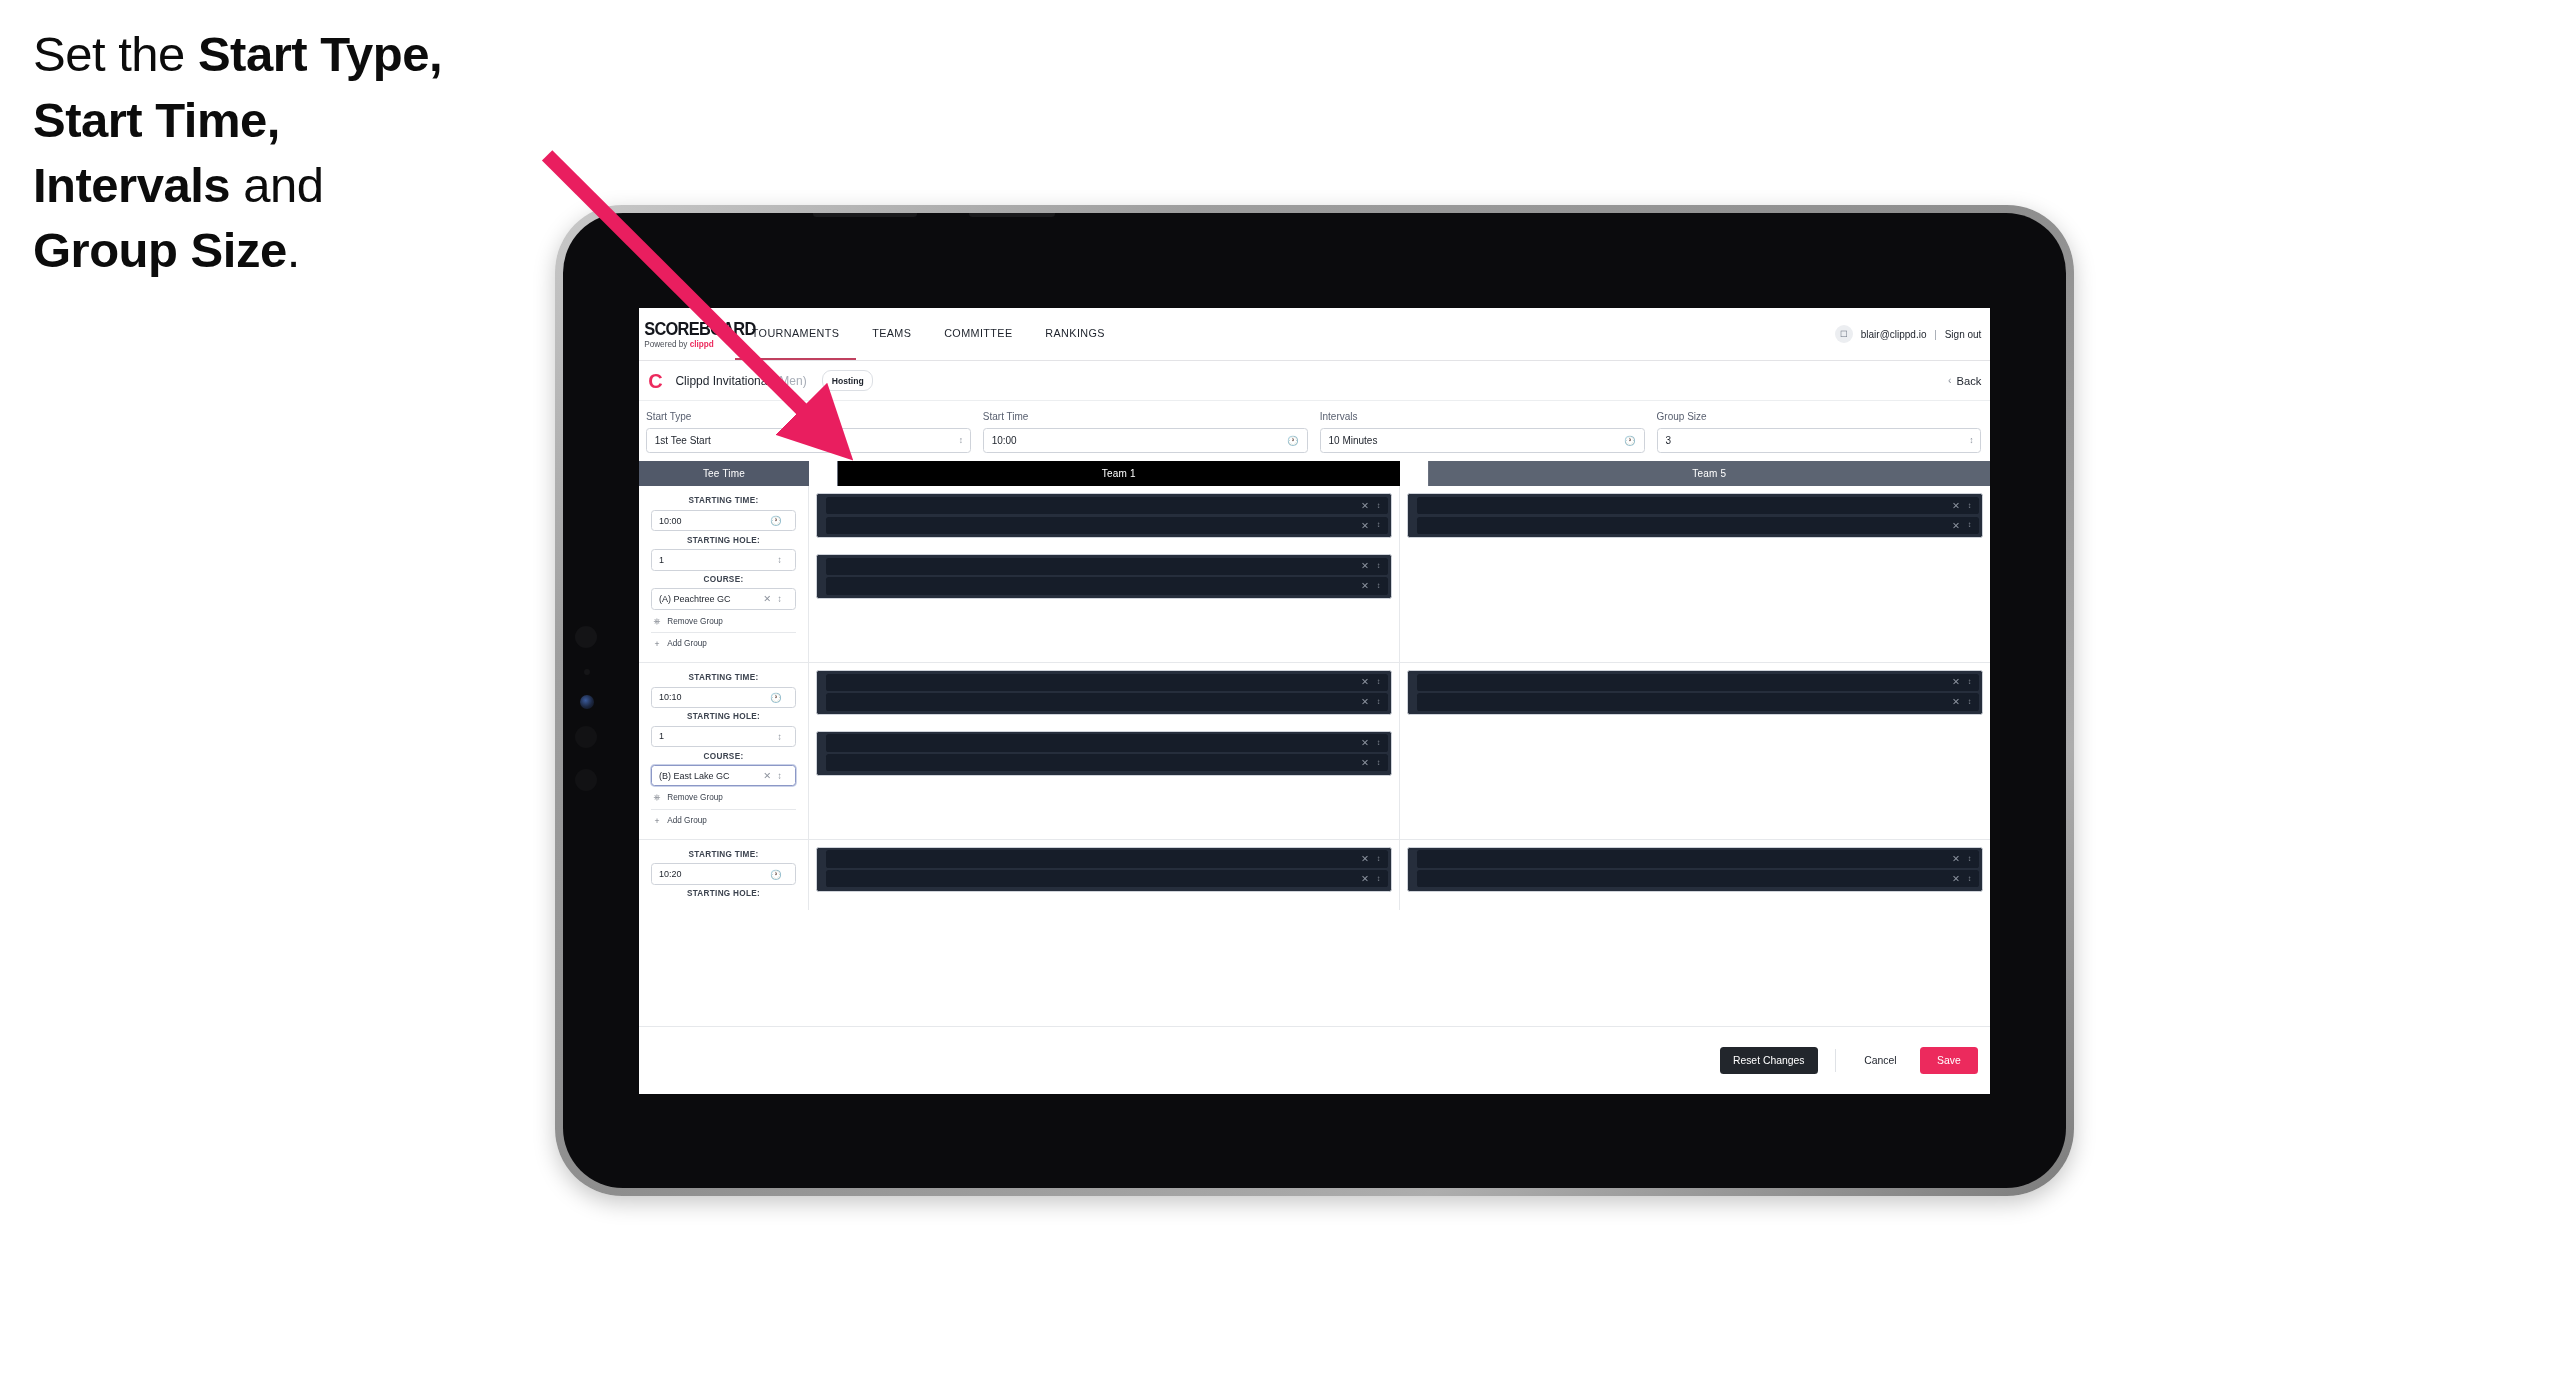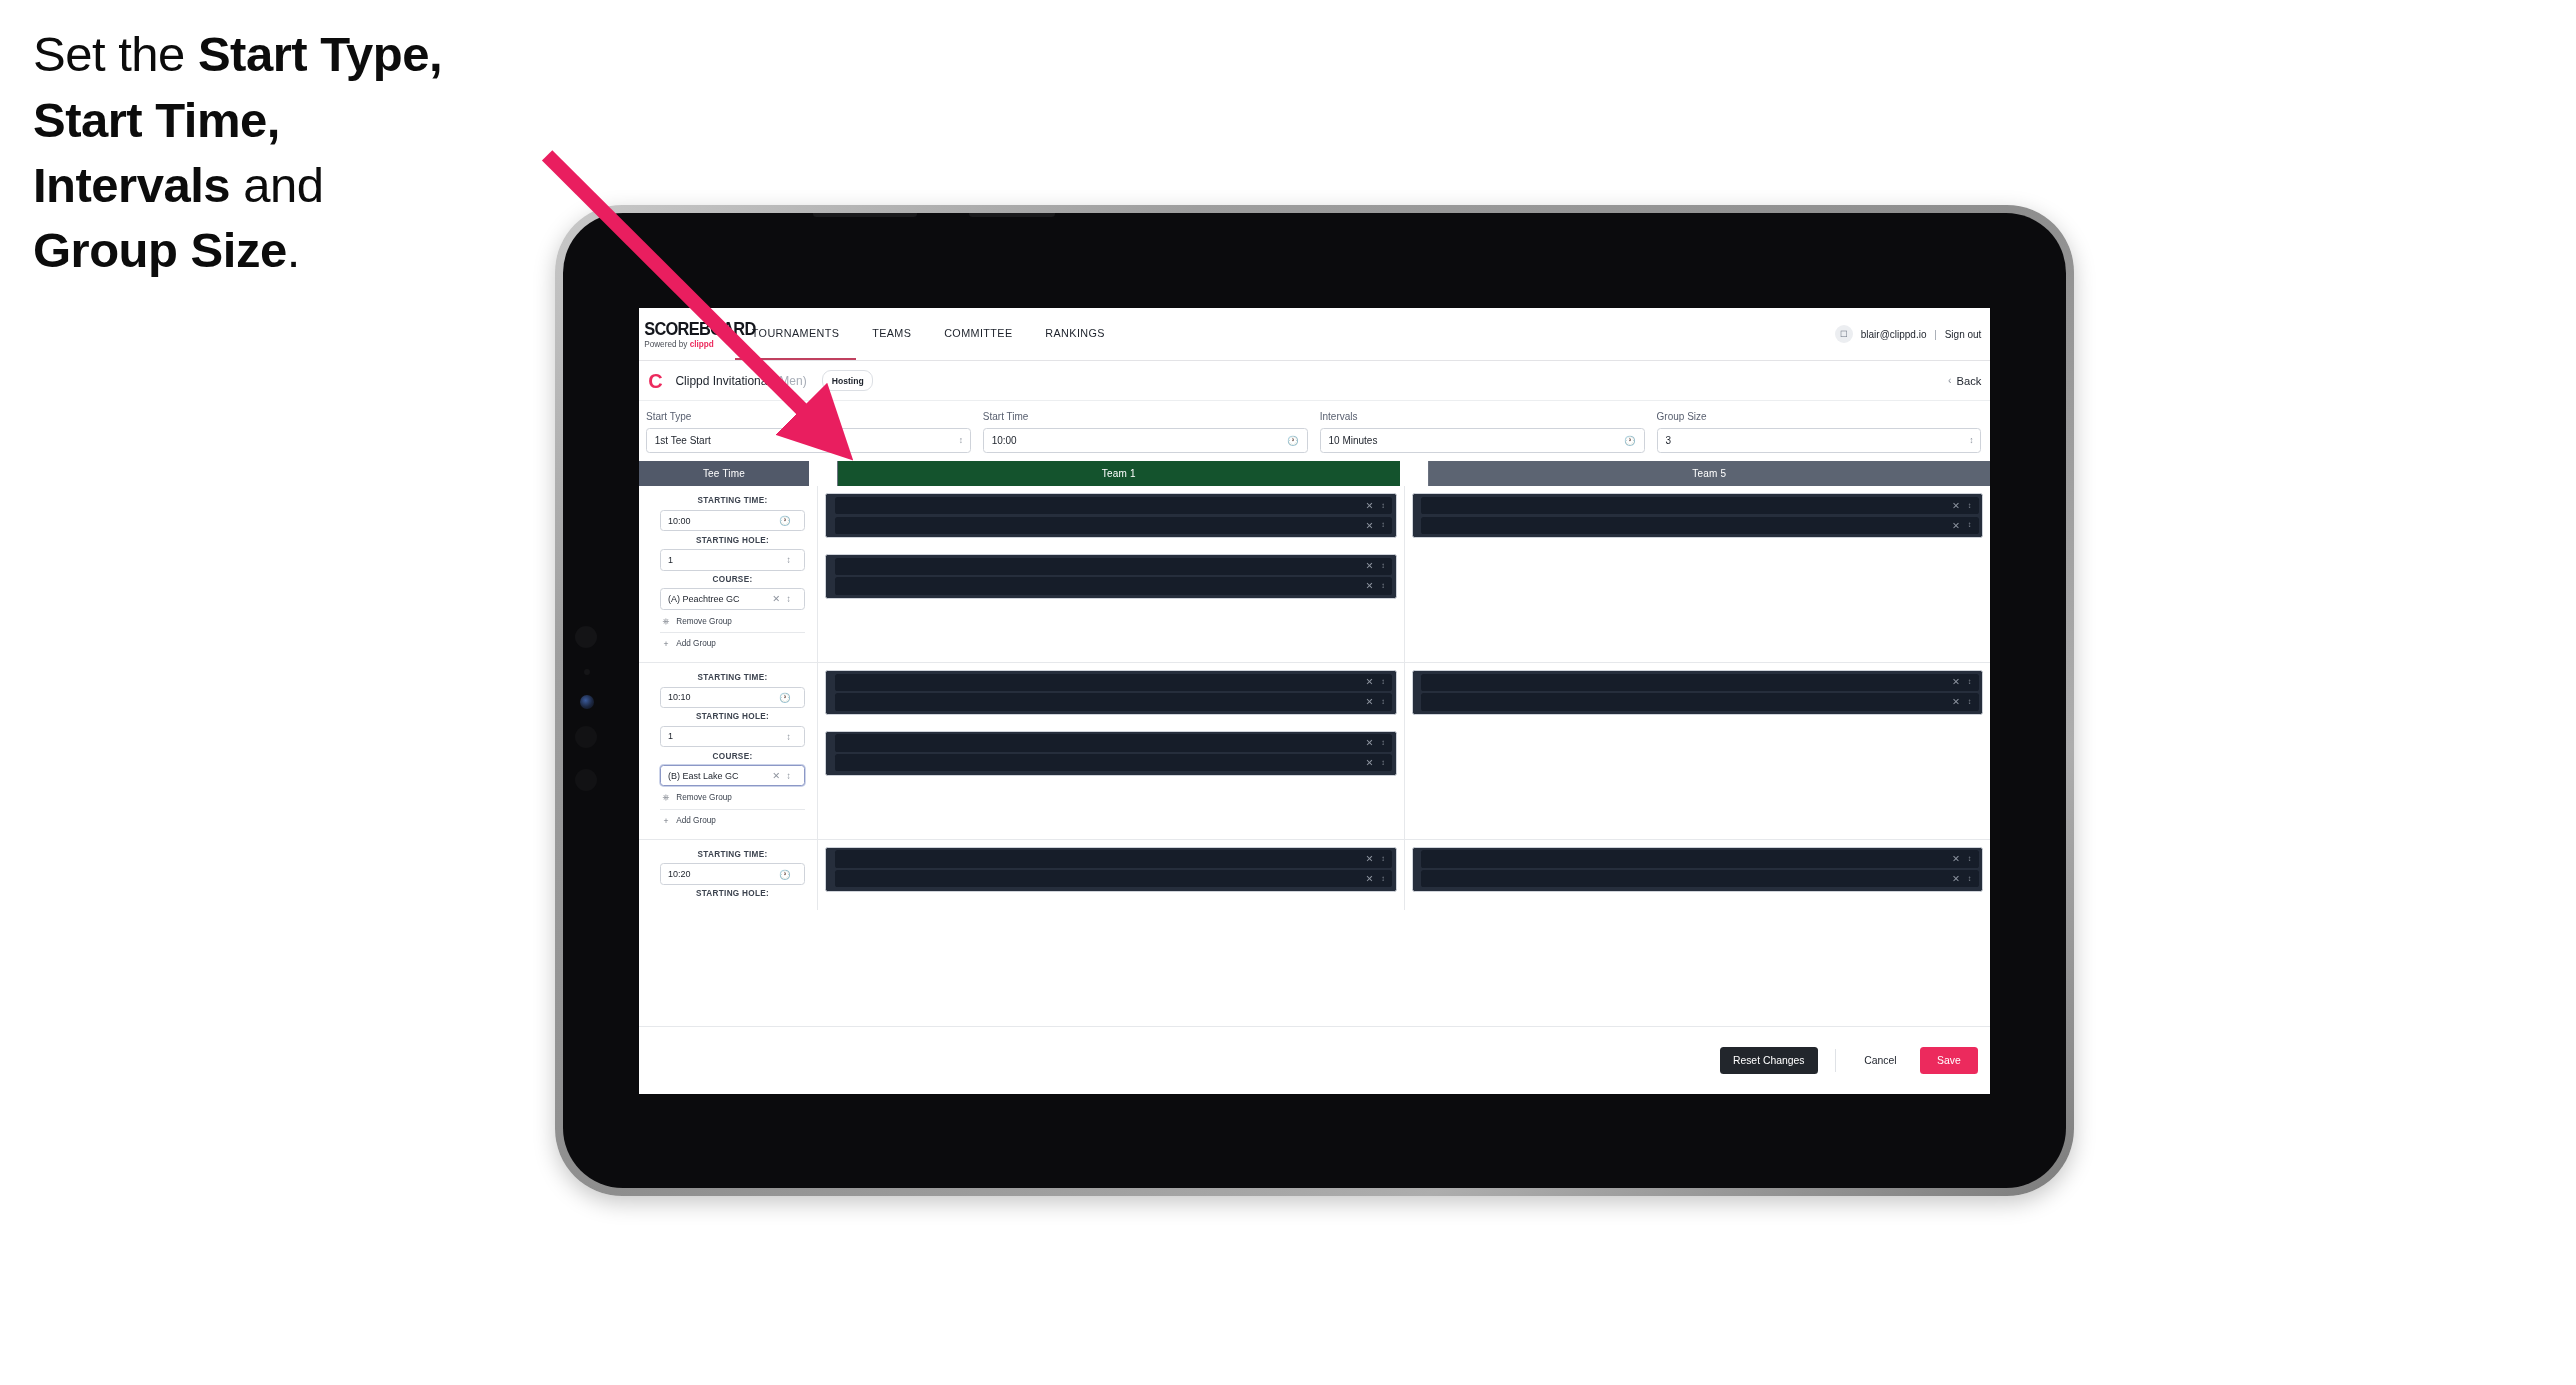--- a/index.html
+++ b/index.html
@@ -148,33 +148,32 @@
   .ico { color:#8e949e; font-size: 9.5px; display:flex; align-items:center; }
   .ico.stepper { font-size: 8.6px; letter-spacing:-0.9px; }
 
   
   .tbl-head { display:flex; height: 25px; gap: 28px; }
   .th {
     display:flex; align-items:center; justify-content:center;
     color:#fff; font-size: 10px; letter-spacing:0.2px;
   }
   .th.tee  { width: 170px; background:#515969; }
-  .th.t1   { flex: 1; background:#14532d; border-left:0.9px solid #6b7280; }
+  .th.t1   { flex: 1; background:#000000; border-left:0.9px solid #6b7280; }
   .th.t2   { flex: 1; background:#5c6472; border-left:0.9px solid #6b7280; }
 
   
   .tbl-body { background:#fff; }
   .trow { display:flex; border-bottom: 0.9px solid #e6e8eb; }
   .trow:last-child { border-bottom: none; }
 
   .cell-tee {
     width: 170px; border-right: 0.9px solid #e6e8eb;
     padding: 6px 12px 7.8px 12px;
     background: #fff;
-    margin-left: 9px;
   }
   .sub-label {
     font-size: 8.2px; font-weight:700; letter-spacing:0.3px;
     color:#3c434f; text-align:center; margin: 4.3px 0 4.3px 0;
   }
   .mini-control {
     height: 21.6px; border: 0.9px solid #cfd3da; border-radius: 3.5px;
     display:flex; align-items:center; padding: 0 7px;
     font-size: 9px; color:#1d222b; background:#fff; cursor:pointer;
   }

